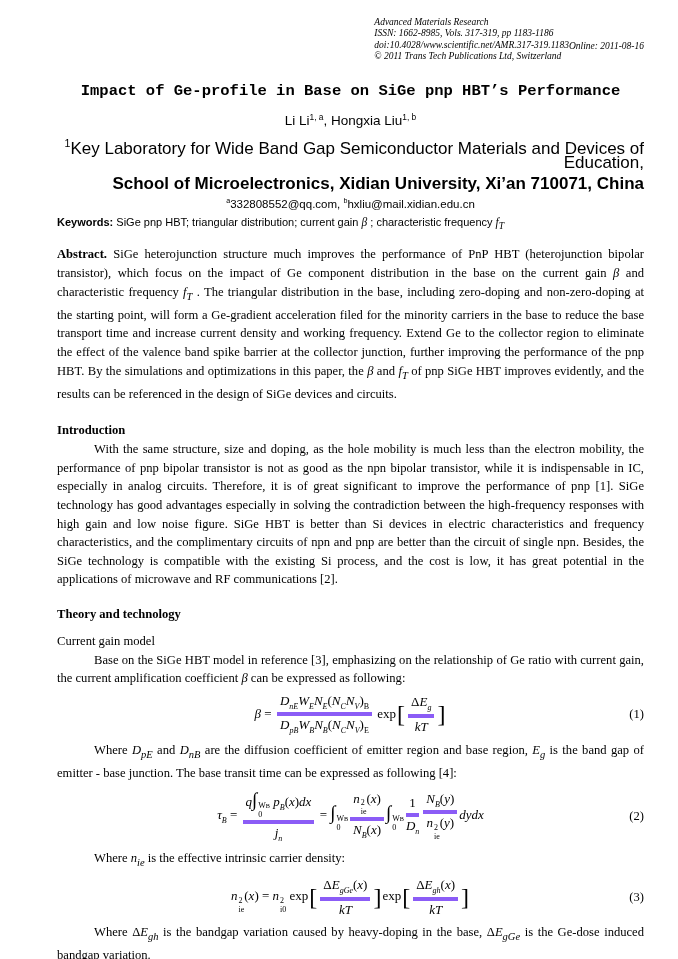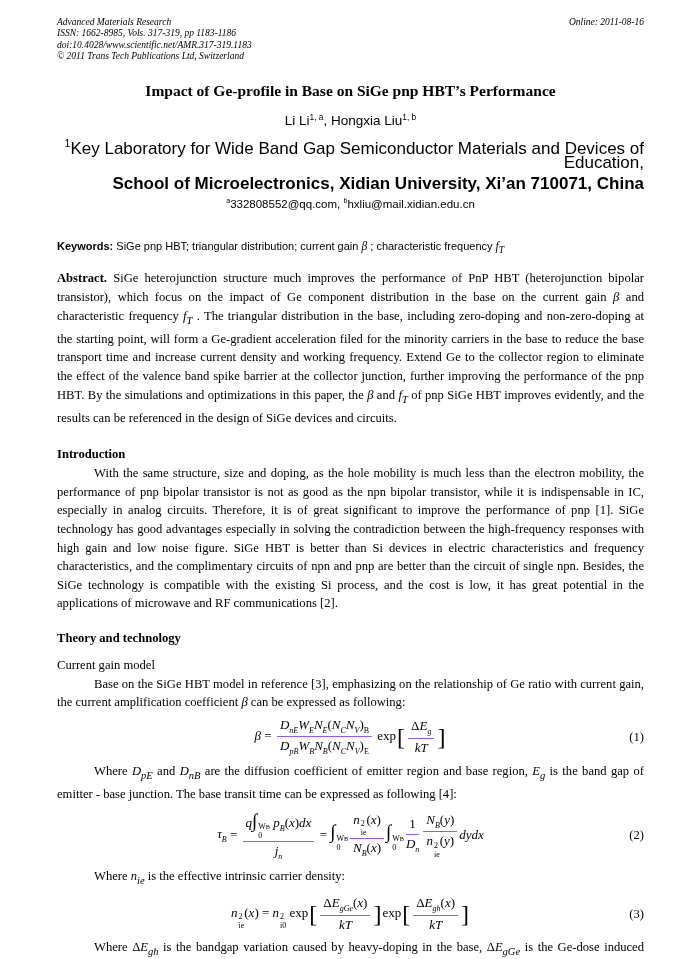--- a/index.html
+++ b/index.html
@@ -1,34 +1,34 @@
 <!DOCTYPE html>
 <html><head>
 <meta charset="utf-8">
 <style>
   * { margin:0; padding:0; box-sizing:border-box; }
   html, body { background:#ffffff; }
   body { width:678px; height:959px; color:#000; font-family:"Liberation Serif", serif; }
   .page { width:678px; height:959px; padding:17px 34px 8px 57px; overflow:hidden; background:#ffffff; }
 
-  .header { display:flex; justify-content:space-between; align-items:flex-start;
+  .header { display:flex; justify-content:flex-end; align-items:flex-start;
             font-style:italic; font-size:9.5px; line-height:11.3px;
             font-family:"Liberation Serif", serif; }
-  .header-right { white-space:nowrap; }
+  .header-right { white-space:nowrap;margin-top:24px; }
 
-  .title { margin-top:20px; text-align:center; font-family:Liberation Serif, serif;
+  .title { margin-top:20px; text-align:center; font-family:Liberation Mono, monospace;
            font-weight:bold; font-size:15.5px; line-height:18px; }
   .authors { margin-top:12px; text-align:center; font-family:"Liberation Sans", sans-serif;
              font-size:13.5px; line-height:17px; }
   .affil { margin-top:13px; text-align:right; font-family:"Liberation Sans", sans-serif;
            font-size:17px; line-height:14px; }
   .affil2 { margin-top:7px;font-weight:bold; }
   .emails { margin-top:6px; text-align:center; font-family:"Liberation Sans", sans-serif;
             font-size:11.5px; line-height:14px; }
-  .keywords { margin-top:28px; font-family:"Liberation Sans", sans-serif;
+  .keywords { margin-top:4px; font-family:"Liberation Sans", sans-serif;
               font-size:11px; line-height:15px; }
   .keywords .imath { font-size:11.5px; }
 
   sup { font-size:0.62em; line-height:0; vertical-align:super; }
   .bold { font-weight:bold; }
 
   .body-text { margin-top:12px; font-size:12.6px; line-height:18.6px; text-align:justify;
                font-family:"Liberation Serif", serif; }
   .indent { text-indent:37px; }
   .section-heading { margin-top:18px; font-size:12.6px; line-height:19px; font-weight:bold;
@@ -41,21 +41,21 @@
   .it { font-style:italic; }
   .subsub { font-size:0.78em; }
 
   .eqrow { position:relative; margin:5px 0; text-align:center; font-size:13px;
            line-height:1; font-family:"Liberation Serif", serif; }
   .eqnum { position:absolute; right:0; top:50%; transform:translateY(-50%); font-size:12.6px; }
   .math { display:inline-block; vertical-align:middle; }
   .math sub, .math sup { font-size:8px; }
   .mt { white-space:nowrap; }
   .frac { display:inline-block; vertical-align:middle; text-align:center; margin:0 2px; }
-  .fnum { display:block; border-bottom:1px solid #8b5cf6; padding:0 3px 1px; line-height:1.25; }
+  .fnum { display:block; border-bottom:4px solid #8b5cf6; padding:0 3px 1px; line-height:1.25; }
   .fden { display:block; padding-top:1px; line-height:1.25; }
   .stack { display:inline-flex; flex-direction:column; vertical-align:-25%;
            font-size:8px; line-height:1.15; text-align:left; margin-left:1px; font-style:normal; }
   .ss { display:block; }
   .intg { font-size:19px; font-style:normal; }
   .big { font-size:24px; font-weight:300; vertical-align:middle; margin:0 1px;
          font-family:"Liberation Serif", serif; font-style:normal; }
 </style>
 </head>
 <body>

